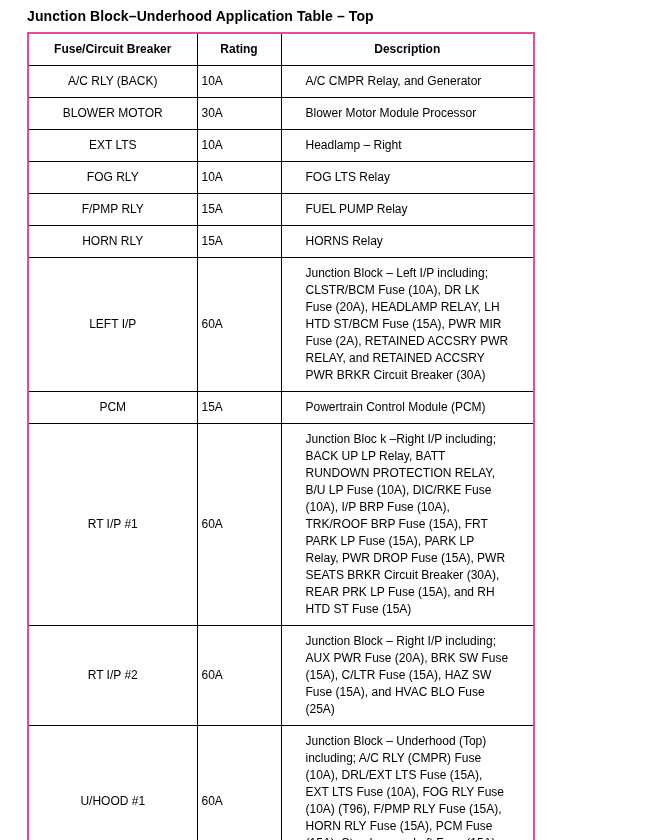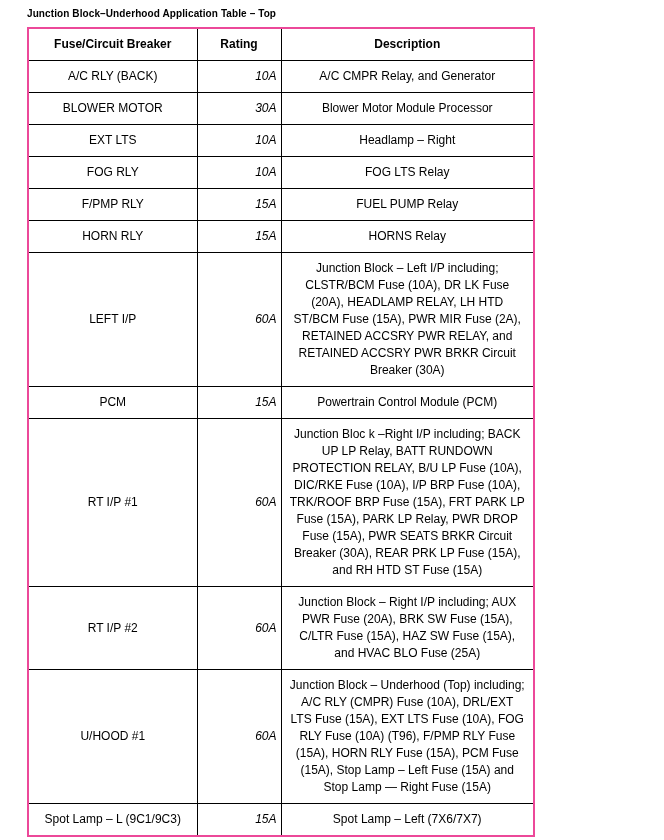--- a/index.html
+++ b/index.html
@@ -10,21 +10,21 @@
     color: #000000;
   }
   .page {
     width: 664px;
     min-height: 840px;
     box-sizing: border-box;
     padding: 6px 14px 10px 27px;
     background: #ffffff;
   }
   .doc-title {
-    font-size: 10px;
+    font-size: 14px;
     font-weight: bold;
     margin: 2px 0 8px 0;
     letter-spacing: 0.1px;
   }
   table.app-table {
     border-collapse: collapse;
     table-layout: fixed;
     width: 508px;
     border: 2px solid #ec4899;
   }
@@ -39,27 +39,26 @@
   table.app-table th {
     font-weight: bold;
     text-align: center;
     padding: 7px 4px;
   }
   td.cell-fuse {
     text-align: center;
     padding: 7px 4px;
   }
   td.cell-rating {
-    text-align: right;
+    text-align: left;
     padding: 7px 4px;
-    font-style: italic;
   }
   td.cell-description {
-    text-align: center;
-    padding: 7px 8px;
+    text-align: left;
+    padding: 7px 24px;
   }
 </style>
 </head>
 <body>
 
 <div class="page">
   <div class="doc-title">Junction Block–Underhood Application Table – Top</div>
 
   <table class="app-table">
     <colgroup>

